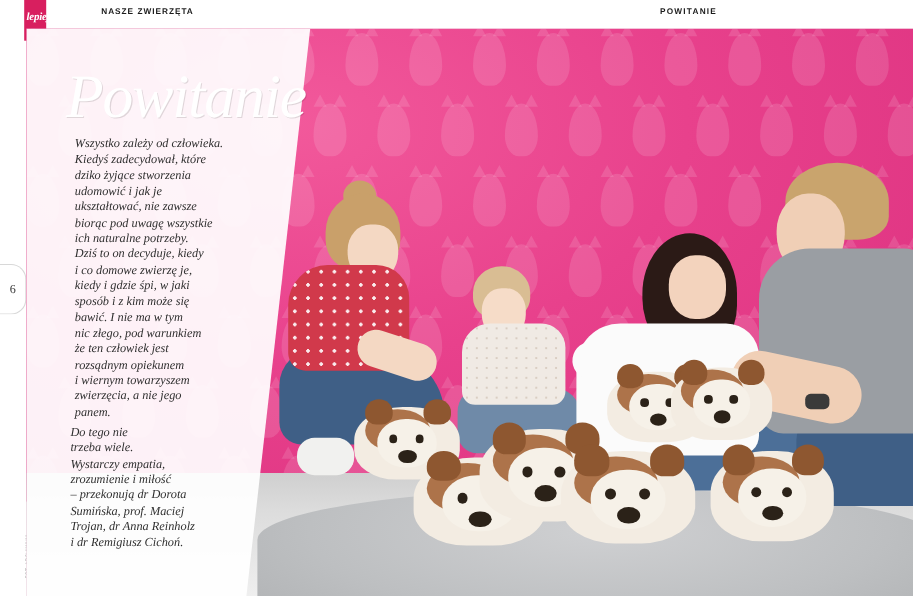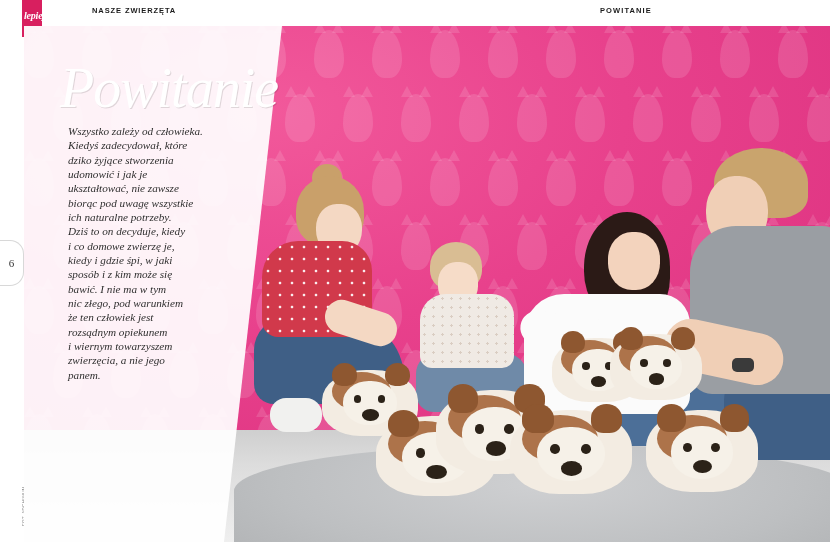--- a/index.html
+++ b/index.html
@@ -613,15 +613,23 @@
 i co domowe zwierzę je,
 kiedy i gdzie śpi, w jaki
 sposób i z kim może się
 bawić. I nie ma w tym
 nic złego, pod warunkiem
 że ten człowiek jest
 rozsądnym opiekunem
 i wiernym towarzyszem
 zwierzęcia, a nie jego
 panem.</div>
+    <div id="closing-text">Do tego nie
+trzeba wiele.
+Wystarczy empatia,
+zrozumienie i miłość
+– przekonują dr Dorota
+Sumińska, prof. Maciej
+Trojan, dr Anna Reinholz
+i dr Remigiusz Cichoń.</div>
 
   </div>
 </div>
 
 </body></html>

